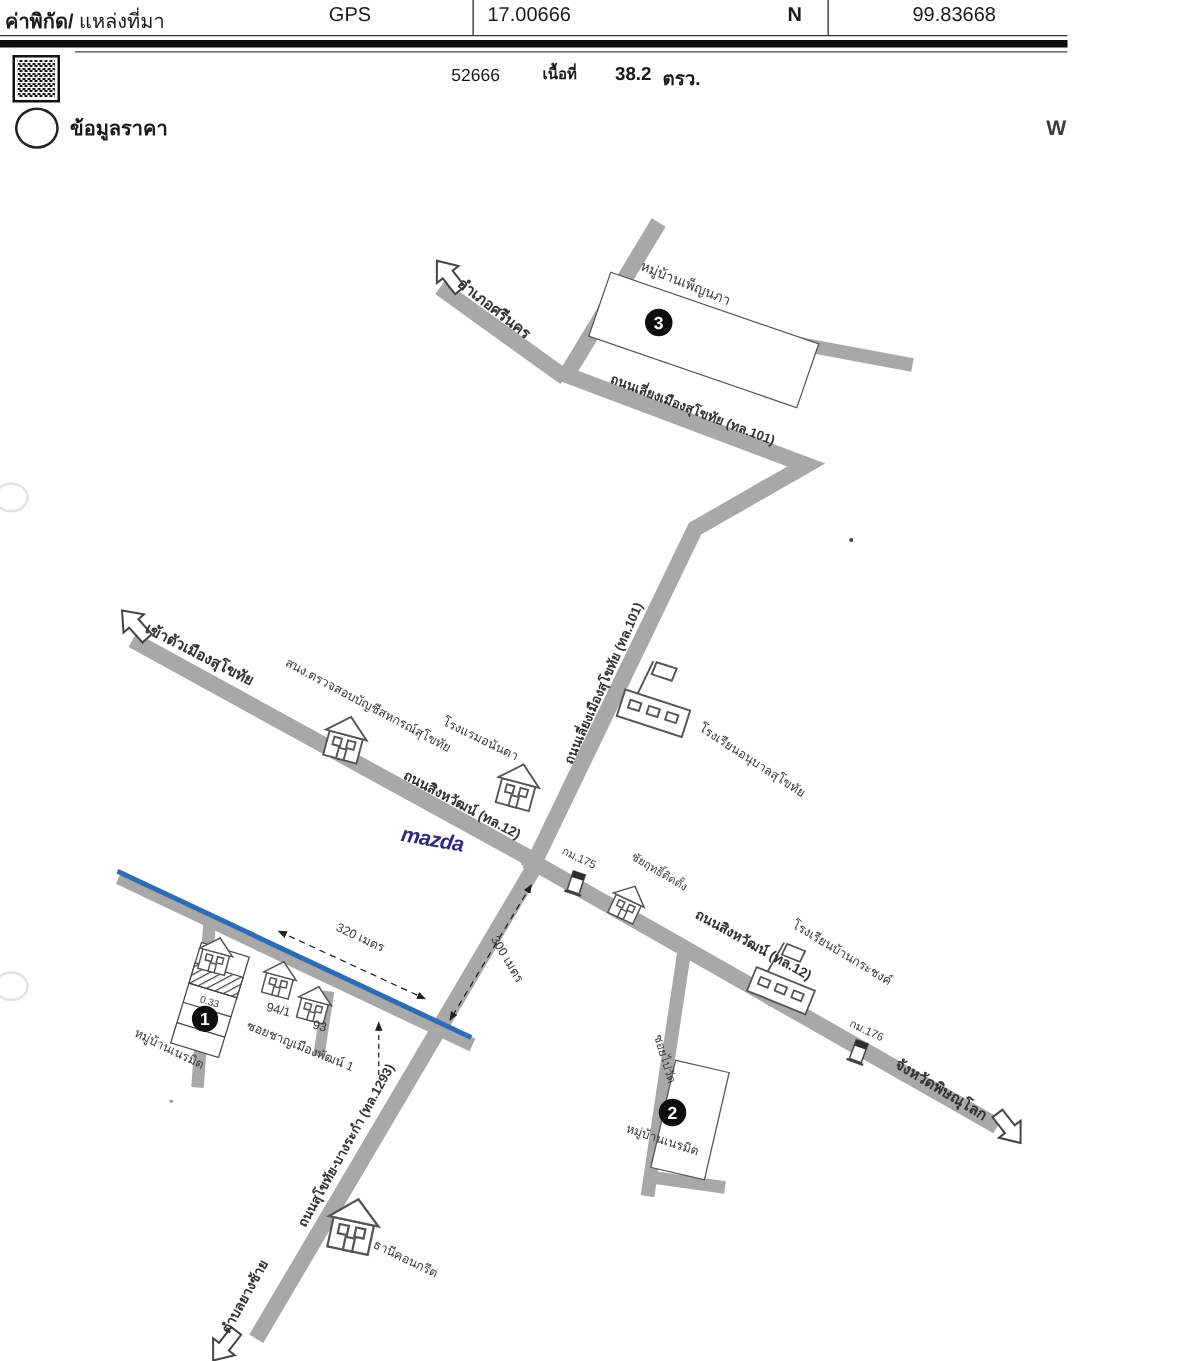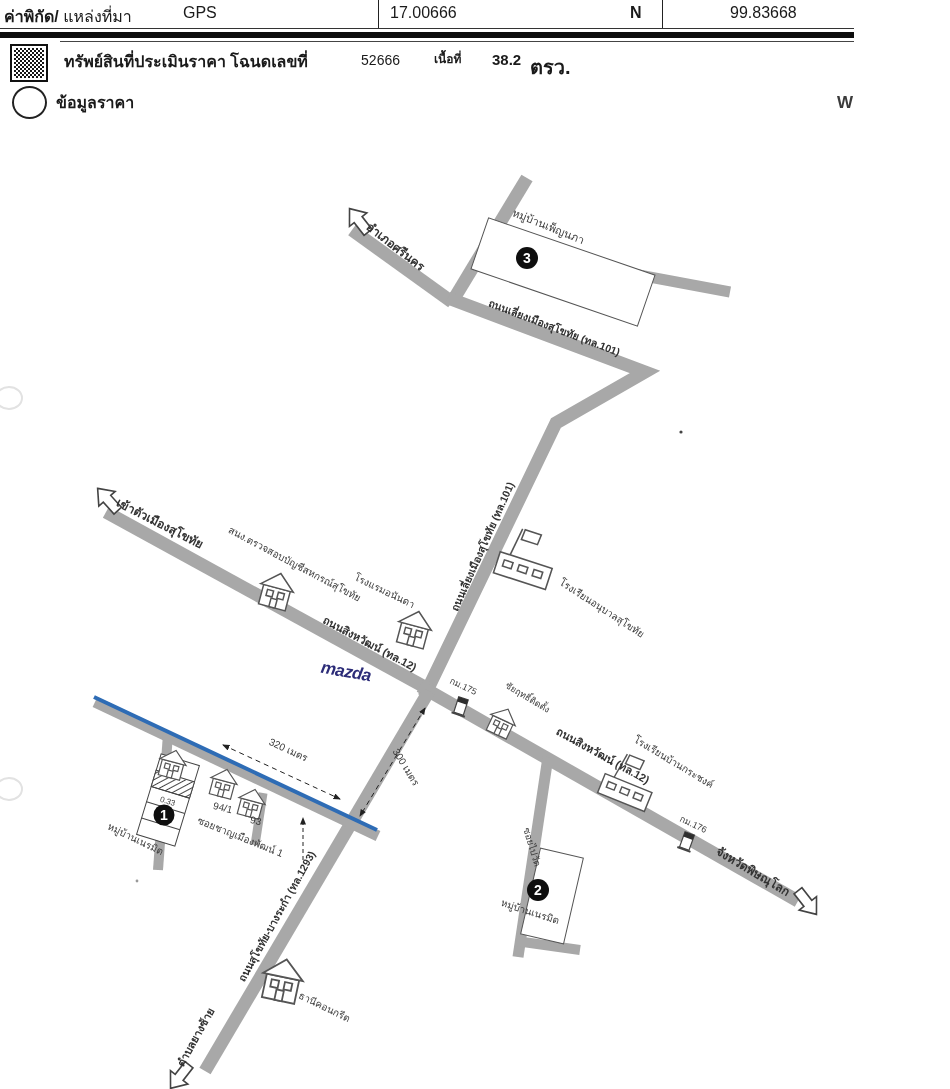--- a/index.html
+++ b/index.html
@@ -28,39 +28,38 @@
 </style>
 </head>
 <body>
 
 <div class="page">
 
   <div class="abs hdr-text" style="left:4px;">
     <span class="b">ค่าพิกัด/</span>
     <span>แหล่งที่มา</span>
   </div>
-  <div class="abs hdr-text" style="left:183px;width:160px;text-align:left;">GPS</div>
+  <div class="abs hdr-text" style="left:200px;width:160px;text-align:center;">GPS</div>
   <div class="vline" style="left:378px;"></div>
   <div class="abs hdr-text" style="left:390px;width:200px;">17.00666</div>
   <div class="abs hdr-text b" style="left:630px;">N</div>
   <div class="vline" style="left:662px;"></div>
   <div class="abs hdr-text" style="left:730px;width:200px;text-align:left;">99.83668</div>
   <div class="abs hdr-text b" style="left:929px;">E</div>
   <div class="hline1"></div>
   <div class="hbar"></div>
   <div class="hline2"></div>
 
   <div class="checker-box">
     <div class="checker-fill"></div>
   </div>
-  <div class="abs b" style="left:64px;top:49px;font-size:16px;">ทรัพย์สินที่ประเมินราคา โฉนดเลขที่</div>
   <div class="abs" style="left:330px;top:52px;width:70px;text-align:right;font-size:14px;">52666</div>
   <div class="abs b" style="left:434px;top:49px;font-size:12px;font-family:Liberation Mono, monospace;">เนื้อที่</div>
   <div class="abs b" style="left:492px;top:51px;font-size:15px;">38.2</div>
-  <div class="abs b" style="left:530px;top:51px;font-size:20px;">ตรว.</div>
+  <div class="abs b" style="left:530px;top:51px;font-size:15px;">ตรว.</div>
   <div class="price-circle"></div>
   <div class="abs b" style="left:56px;top:90px;font-size:16px;text-align:right;">ข้อมูลราคา</div>
 
   <svg style="position:absolute;left:836px;top:34px;" width="112" height="132" viewBox="0 0 112 132">
     <circle cx="56" cy="68" r="21" fill="#dedede" stroke="#9a9a9a" stroke-width="1.5"></circle>
     <path d="M56 47 L61.5 62.5 L77 68 L61.5 73.5 L56 89 L50.5 73.5 L35 68 L50.5 62.5 Z" fill="#101010"></path>
     <path d="M56 32 L64 47 L48 47 Z" fill="#101010"></path>
     <path d="M92 68 L77 60 L77 76 Z" fill="#101010"></path>
     <path d="M56 104 L48 89 L64 89 Z" fill="#101010"></path>
     <path d="M20 68 L35 60 L35 76 Z" fill="#101010"></path>

